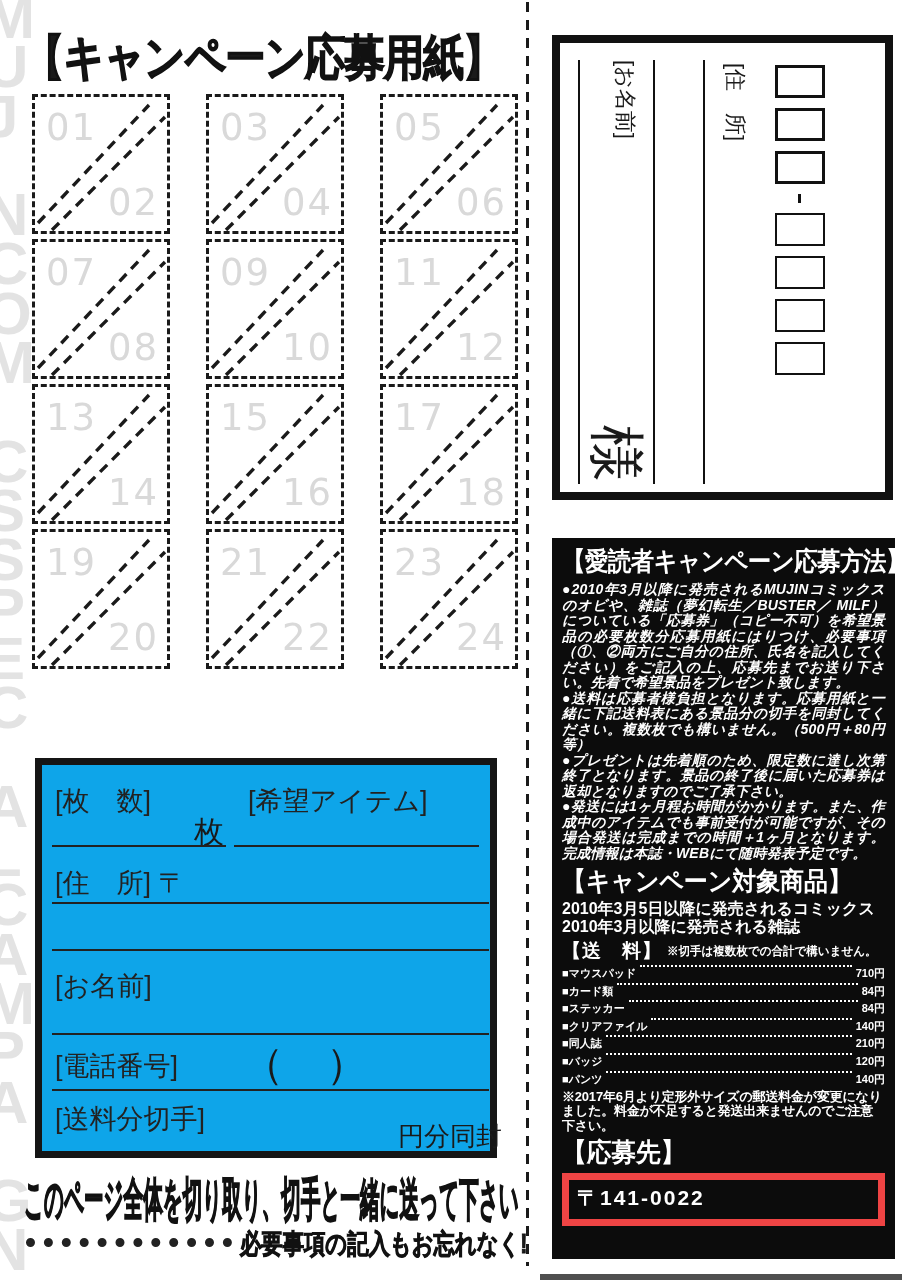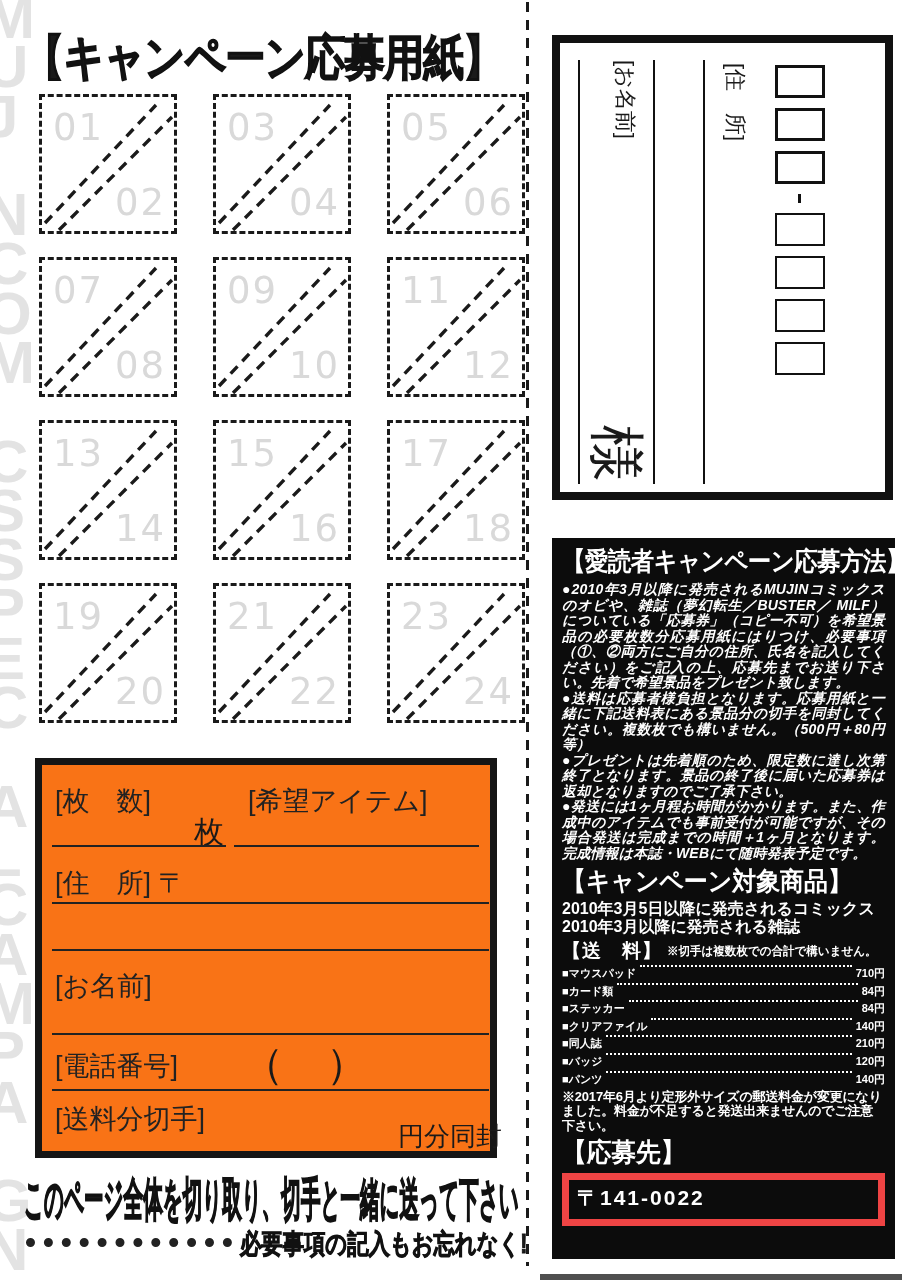--- a/index.html
+++ b/index.html
@@ -23,36 +23,36 @@
   .bottom-band { position: absolute; left: 540px; top: 1274px; width: 362px; height: 6px; background: #4f4f4f; }
   
   .page-title {
     position: absolute; left: 24px; top: 26px;
     font-size: 48px; font-weight: 900; white-space: nowrap;
     letter-spacing: -1px; transform: scaleX(0.84); transform-origin: left top;
     -webkit-text-stroke: 1.5px #111;
   }
   
   .ticket-grid {
-    position: absolute; left: 39px; top: 94px;
+    position: absolute; left: 32px; top: 94px;
     display: grid; grid-template-columns: repeat(3, 138px);
-    grid-auto-rows: 140px; gap: 23px 36px;
+    grid-auto-rows: 140px; gap: 5px 36px;
   }
   .ticket-cell { position: relative; border: 3px dashed #1a1a1a; background: transparent; }
   .ticket-cell svg { position: absolute; left: 0; top: 0; width: 100%; height: 100%; }
   .ticket-num {
     position: absolute; font-family: "DejaVu Sans", sans-serif;
     font-size: 37px; color: #d9d9d9; letter-spacing: 2px; line-height: 1;
   }
   .ticket-num.a { left: 11px; top: 12px; }
   .ticket-num.b { right: 8px; bottom: 10px; }
   
   .entry-form {
     position: absolute; left: 35px; top: 758px; width: 462px; height: 400px;
-    border: 7px solid #151515; background: #f97316;
+    border: 7px solid #151515; background: #0ea5e9;
   }
   .entry-form .lbl { position: absolute; font-size: 27px; font-weight: 500; color: #222; white-space: nowrap; }
   .entry-form .wline { position: absolute; height: 0; border-top: 2px solid #222; }
   .ef-count-label { left: 13px; top: 18px; }
   .ef-item-label  { left: 206px; top: 18px; text-align: right; }
   .ef-unit        { position: absolute; left: 152px; top: 47px; font-size: 30px; font-weight: 500; }
   .ef-line1a { left: 10px;  top: 80px;  width: 174px; }
   .ef-line1b { left: 192px; top: 80px;  width: 245px; }
   .ef-addr-label  { left: 13px; top: 100px; }
   .ef-line2  { left: 10px; top: 137px; width: 437px; }

